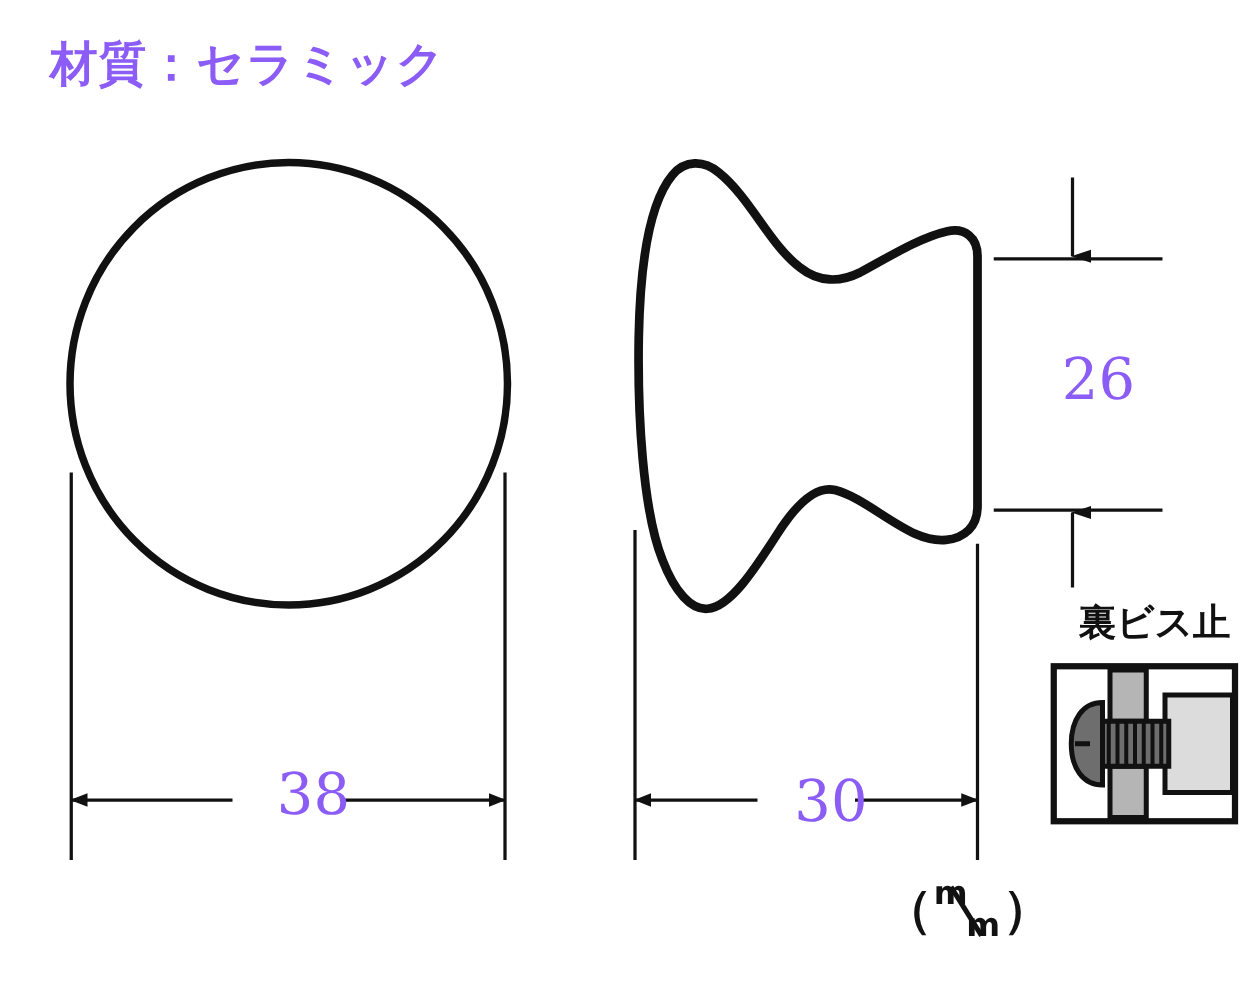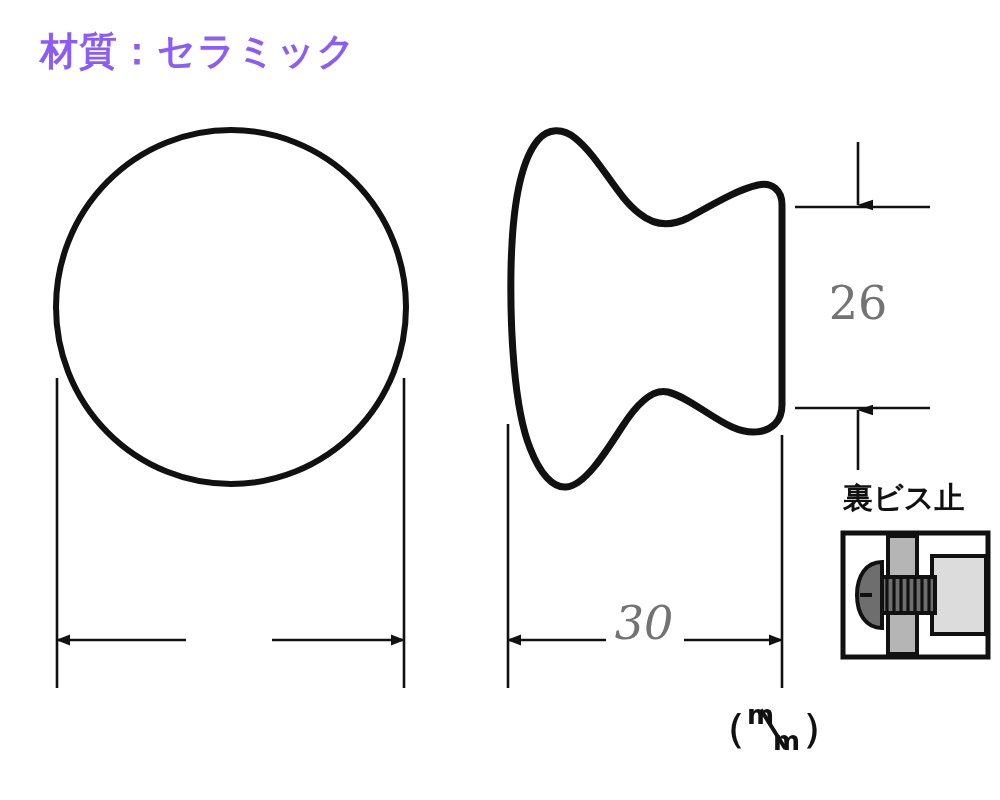--- a/index.html
+++ b/index.html
@@ -35,46 +35,45 @@
     font-size: 38px;
     font-weight: 700;
     color: #8b5cf6;
     letter-spacing: 1px;
   }
 
   
   .dim-text {
     font-family: "DejaVu Serif", serif;
     font-weight: 400;
-    color: #737373;
-    text-align: center;
+    color: #8b5cf6;
+    text-align: right;
   }
   #dim-38-text {
     left: 180px;
     top: 608px;
     font-size: 46px;
     width: 100px;
   }
   #dim-30-text {
     left: 594px;
-    top: 596px;
+    top: 614px;
     font-size: 46px;
     width: 100px;
-    font-style: italic;
   }
   #dim-26-text {
     left: 808px;
     top: 276px;
     font-size: 46px;
     width: 100px;
   }
 
   
   #screw-caption {
-    left: 843px;
+    left: 863px;
     top: 478px;
     font-family: "DejaVu Sans", sans-serif;
     font-size: 30px;
     font-weight: 700;
     color: #111111;
     letter-spacing: 0px;
   }
 
   
   #unit-note {
@@ -210,20 +209,21 @@
       </g>
 
       <path d="M 882,562 C 866,562 857,576 857,595
                C 857,614 866,628 882,628 Z" fill="#6e6e6e" stroke="#111111" stroke-width="4"></path>
       <line x1="860" y1="595" x2="872" y2="595" stroke="#111111" stroke-width="4"></line>
     </g>
   </svg>
 
   <div class="abs" id="material-title">材質：セラミック</div>
 
+  <div class="abs dim-text" id="dim-38-text">38</div>
 
   <div class="abs dim-text" id="dim-30-text">30</div>
 
   <div class="abs dim-text" id="dim-26-text">26</div>
 
   <div class="abs" id="screw-caption">裏ビス止</div>
 
   <div class="abs" id="unit-note">
     <span>（</span>
       <span class="frac">

